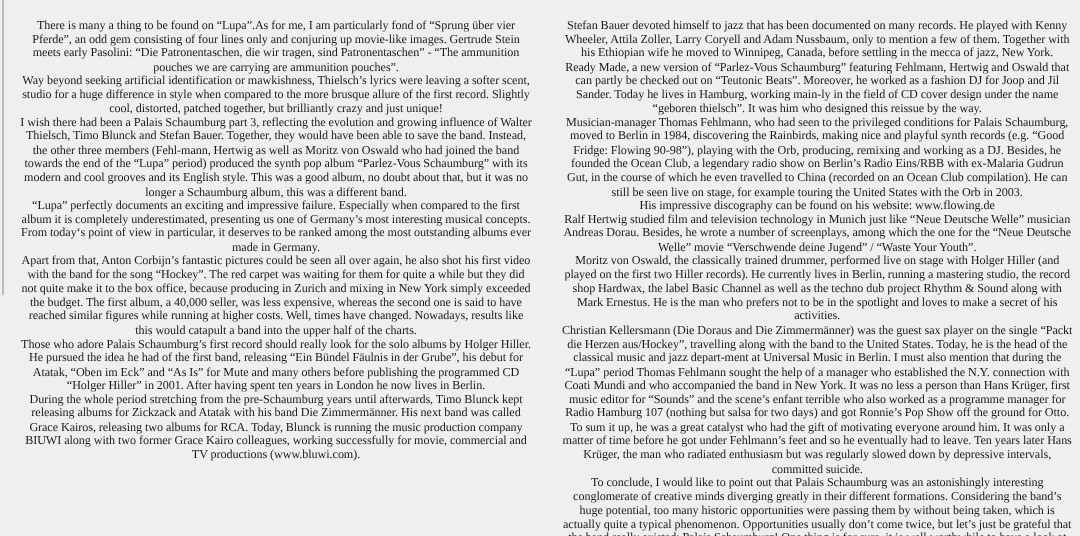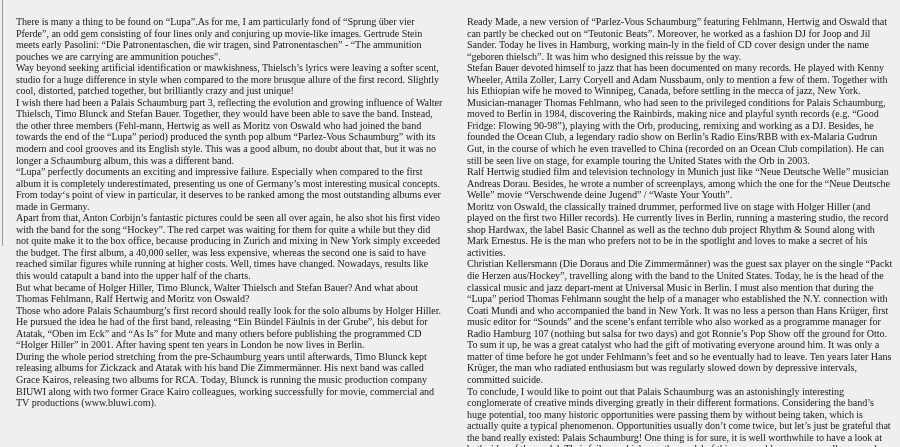--- a/index.html
+++ b/index.html
@@ -14,42 +14,42 @@
     position: absolute; left: 2px; top: 0; width: 1px; height: 246px;
     background: #9a9a9a;
   }
   .col {
     position: absolute; top: 16px;
     font-size: 10.1px; line-height: 11.55px;
     letter-spacing: -0.05px;
   }
   .col.left { left: 16px; width: 428px; }
   .col.right { left: 467px; width: 428px; }
-  .col p { margin: 0; }
+  .col p { margin: 0; text-align: center; }
   .col p.gap { margin-top: 11.5px; }
 </style>
 </head>
 <body>
 
 <div class="edge-line"></div>
 
 <div class="col left">
   <p>There is many a thing to be found on “Lupa”.As for me, I am particularly fond of “Sprung über vier Pferde”, an odd gem consisting of four lines only and conjuring up movie-like images. Gertrude Stein meets early Pasolini: “Die Patronentaschen, die wir tragen, sind Patronentaschen” - “The ammunition pouches we are carrying are ammunition pouches”.</p>
   <p>Way beyond seeking artificial identification or mawkishness, Thielsch’s lyrics were leaving a softer scent, studio for a huge difference in style when compared to the more brusque allure of the first record. Slightly cool, distorted, patched together, but brilliantly crazy and just unique!</p>
   <p>I wish there had been a Palais Schaumburg part 3, reflecting the evolution and growing influence of Walter Thielsch, Timo Blunck and Stefan Bauer. Together, they would have been able to save the band. Instead, the other three members (Fehl-mann, Hertwig as well as Moritz von Oswald who had joined the band towards the end of the “Lupa” period) produced the synth pop album “Parlez-Vous Schaumburg” with its modern and cool grooves and its English style. This was a good album, no doubt about that, but it was no longer a Schaumburg album, this was a different band.</p>
   <p>“Lupa” perfectly documents an exciting and impressive failure. Especially when compared to the first album it is completely underestimated, presenting us one of Germany’s most interesting musical concepts. From today‘s point of view in particular, it deserves to be ranked among the most outstanding albums ever made in Germany.</p>
   <p>Apart from that, Anton Corbijn’s fantastic pictures could be seen all over again, he also shot his first video with the band for the song “Hockey”. The red carpet was waiting for them for quite a while but they did not quite make it to the box office, because producing in Zurich and mixing in New York simply exceeded the budget. The first album, a 40,000 seller, was less expensive, whereas the second one is said to have reached similar figures while running at higher costs. Well, times have changed. Nowadays, results like this would catapult a band into the upper half of the charts.</p>
-  <p>But what became of Holger Hiller, Timo Blunck, Walter Thielsch and Stefan Bauer? And what about Thomas Fehlmann, Ralf Hertwig and Moritz von Oswald?</p>
   <p>Those who adore Palais Schaumburg’s first record should really look for the solo albums by Holger Hiller. He pursued the idea he had of the first band, releasing “Ein Bündel Fäulnis in der Grube”, his debut for Atatak, “Oben im Eck” and “As Is” for Mute and many others before publishing the programmed CD “Holger Hiller” in 2001. After having spent ten years in London he now lives in Berlin.</p>
   <p>During the whole period stretching from the pre-Schaumburg years until afterwards, Timo Blunck kept releasing albums for Zickzack and Atatak with his band Die Zimmermänner. His next band was called Grace Kairos, releasing two albums for RCA. Today, Blunck is running the music production company BIUWI along with two former Grace Kairo colleagues, working successfully for movie, commercial and TV productions (www.bluwi.com).</p>
 
 </div>
 
 <div class="col right">
+  <p>Stefan Bauer devoted himself to jazz that has been documented on many records. He played with Kenny Wheeler, Attila Zoller, Larry Coryell and Adam Nussbaum, only to mention a few of them. Together with his Ethiopian wife he moved to Winnipeg, Canada, before settling in the mecca of jazz, New York.</p>
   <p>Ready Made, a new version of  “Parlez-Vous Schaumburg” featuring Fehlmann, Hertwig and Oswald that can partly be checked out on “Teutonic Beats”. Moreover, he worked as a fashion DJ for Joop and Jil Sander. Today he lives in Hamburg, working main-ly in the field of CD cover design under the name “geboren thielsch”. It was him who designed this reissue by the way.</p>
-  <p>Stefan Bauer devoted himself to jazz that has been documented on many records. He played with Kenny Wheeler, Attila Zoller, Larry Coryell and Adam Nussbaum, only to mention a few of them. Together with his Ethiopian wife he moved to Winnipeg, Canada, before settling in the mecca of jazz, New York.</p>
   <p>Musician-manager Thomas Fehlmann, who had seen to the privileged conditions for Palais Schaumburg, moved to Berlin in 1984, discovering the Rainbirds, making nice and playful synth records (e.g. “Good Fridge: Flowing 90-98”), playing with the Orb, producing, remixing and working as a DJ. Besides, he founded the Ocean Club, a legendary radio show on Berlin’s Radio Eins/RBB with ex-Malaria Gudrun Gut, in the course of which he even travelled to China (recorded on an Ocean Club compilation). He can still be seen live on stage, for example touring the United States with the Orb in 2003.</p>
+  <p>His impressive discography can be found on his website: www.flowing.de</p>
   <p>Ralf Hertwig studied film and television technology in Munich just like “Neue Deutsche Welle” musician Andreas Dorau. Besides, he wrote a number of screenplays, among which the one for the “Neue Deutsche Welle” movie “Verschwende deine Jugend” / “Waste Your Youth”.</p>
   <p>Moritz von Oswald, the classically trained drummer, performed live on stage with Holger Hiller (and played on the first two Hiller records). He currently lives in Berlin, running a mastering studio, the record shop Hardwax, the label Basic Channel as well as the techno dub project Rhythm &amp; Sound along with Mark Ernestus. He is the man who prefers not to be in the spotlight and loves to make a secret of his activities.</p>
   <p>Christian Kellersmann (Die Doraus and Die Zimmermänner) was the guest sax player on the single “Packt die Herzen aus/Hockey”, travelling along with the band to the United States. Today, he is the head of the classical music and jazz depart-ment at Universal Music in Berlin. I must also mention that during the “Lupa” period  Thomas Fehlmann sought the help of a manager who established the N.Y. connection with Coati Mundi and who accompanied the band in New York. It was no less a person than Hans Krüger, first music editor for “Sounds” and the scene’s enfant terrible who also worked as a programme manager for Radio Hamburg 107 (nothing but salsa for two days) and got Ronnie’s Pop Show off the ground for Otto. To sum it up, he was a great catalyst who had the gift of motivating everyone around him. It was only a matter of time before he got under Fehlmann’s feet and so he eventually had to leave. Ten years later Hans Krüger, the man who radiated enthusiasm but was regularly slowed down by depressive intervals, committed suicide.</p>
   <p>To conclude, I would like to point out that Palais Schaumburg was an astonishingly interesting conglomerate of creative minds diverging greatly in their different formations. Considering the band’s huge potential, too many historic opportunities were passing them by without being taken, which is actually quite a typical phenomenon. Opportunities usually don’t come twice, but let’s just be grateful that the band really existed: Palais Schaumburg! One thing is for sure, it is well worthwhile to have a look at both sides of the medal. Their failure, which was the model of this personal lunacy we are all more or less subject to, can also be considered as the exciting driving force of a torn band. A band that had already turned into something else when the remaining members believed to have at last found its identity.</p>
 
 </div>
 
 </body></html>

